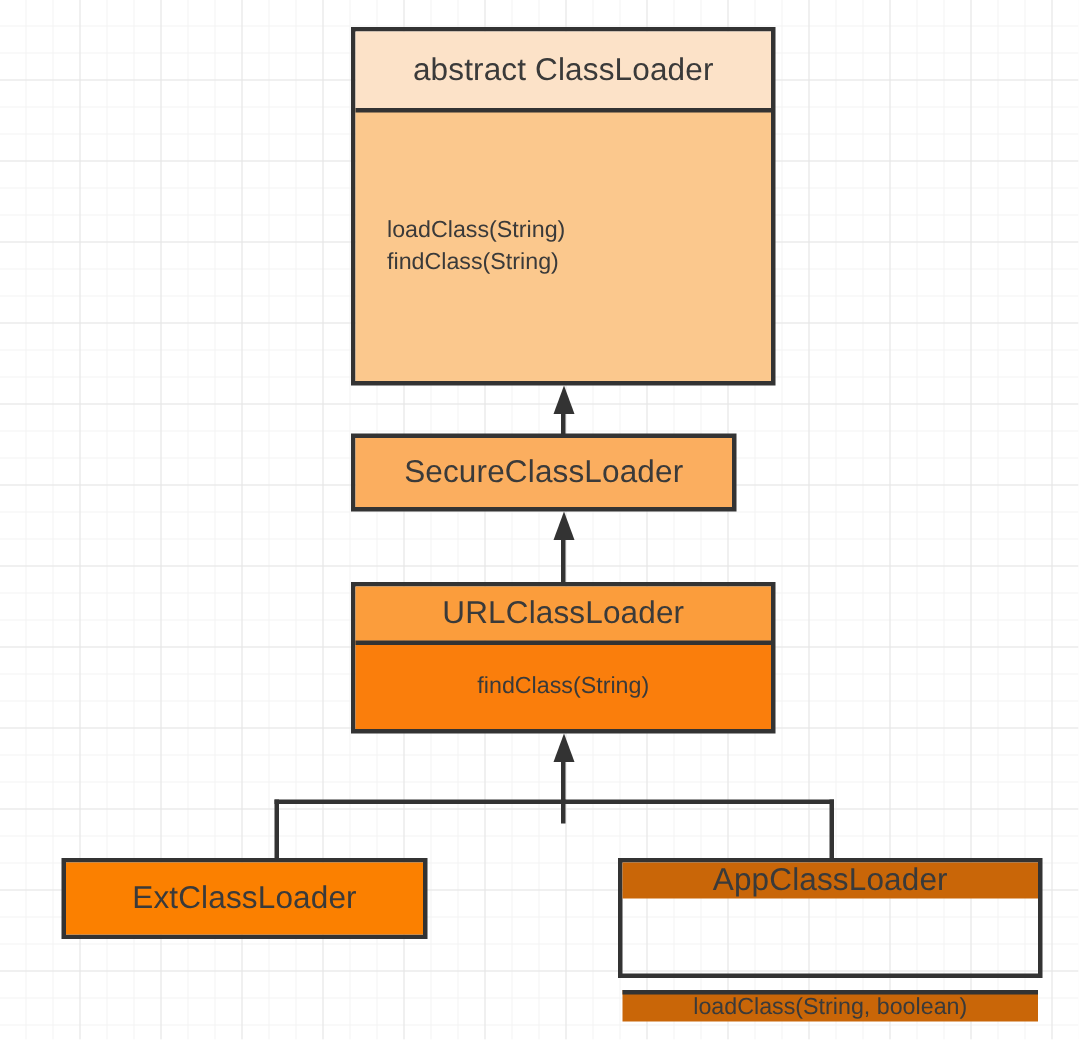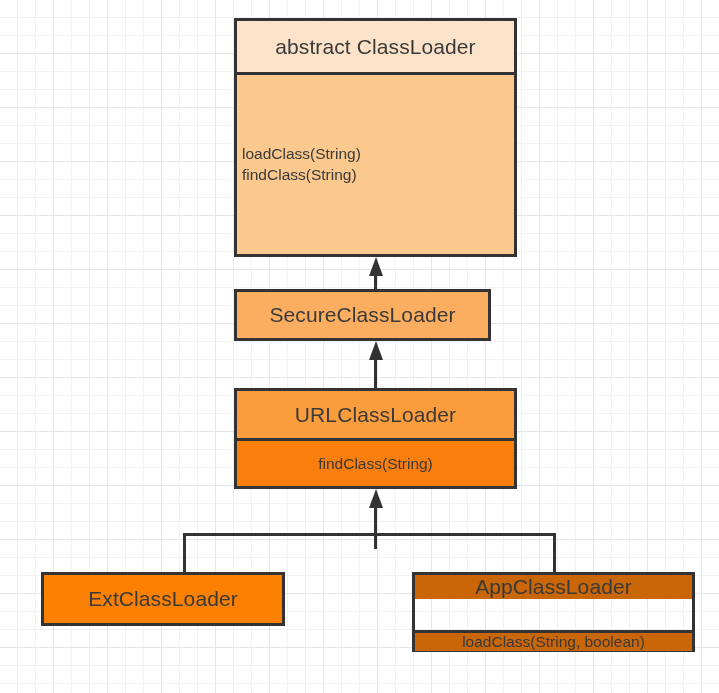--- a/index.html
+++ b/index.html
@@ -60,21 +60,21 @@
     color: #3a3a3a;
     font-size: 15.5px;
     font-family: "Liberation Sans", sans-serif;
     white-space: nowrap;
   }
 
   .uml-compartment.methods-block {
     justify-content: flex-start;
     align-items: center;
     text-align: left;
-    padding-left: 5px;
+    padding-left: 21px;
   }
 
   .method-list {
     display: flex;
     flex-direction: column;
     line-height: 20.5px;
   }
 
   .method-line {
     font-size: 15.5px;
@@ -124,33 +124,33 @@
   <div class="arrowhead" style="left:369px; top:257px;"></div>
 
   <div class="uml-class" style="left:234px; top:289px; width:257px; height:52px;">
     <div class="uml-header" style="flex:1; background:#fbae5f;">SecureClassLoader</div>
   </div>
 
   <div class="edge-v" style="left:374px; top:360px; height:28px;"></div>
   <div class="arrowhead" style="left:369px; top:341px;"></div>
 
   <div class="uml-class" style="left:234px; top:388px; width:283px; height:101px;">
-    <div class="uml-header" style="height:47px; background:#fb9d3c;">URLClassLoader</div>
+    <div class="uml-header" style="height:36px; background:#fb9d3c;">URLClassLoader</div>
     <div class="uml-compartment" style="flex:1; background:#fa7e0c;">findClass(String)</div>
   </div>
 
   <div class="edge-v" style="left:374px; top:533px; height:16px;"></div>
   <div class="arrowhead" style="left:369px; top:489px;"></div>
   <div class="edge-v" style="left:374px; top:508px; height:28px;"></div>
   <div class="edge-h" style="left:183px; top:533px; width:373px;"></div>
   <div class="edge-v" style="left:183px; top:533px; height:41px;"></div>
   <div class="edge-v" style="left:553px; top:533px; height:41px;"></div>
 
   <div class="uml-class" style="left:41px; top:572px; width:244px; height:54px;">
     <div class="uml-header" style="flex:1; background:#fb8000;">ExtClassLoader</div>
   </div>
 
   <div class="uml-class" style="left:412px; top:572px; width:283px; height:80px;gap:31px;">
     <div class="uml-header" style="height:51px; background:#c96608;">AppClassLoader</div>
-    <div class="uml-compartment" style="flex:1; background:#c96608;">loadClass(String, boolean)</div>
+    <div class="uml-compartment" style="flex:1; background:#c96608;margin-top:30px;">loadClass(String, boolean)</div>
   </div>
 
 </div>
 
 </body></html>

